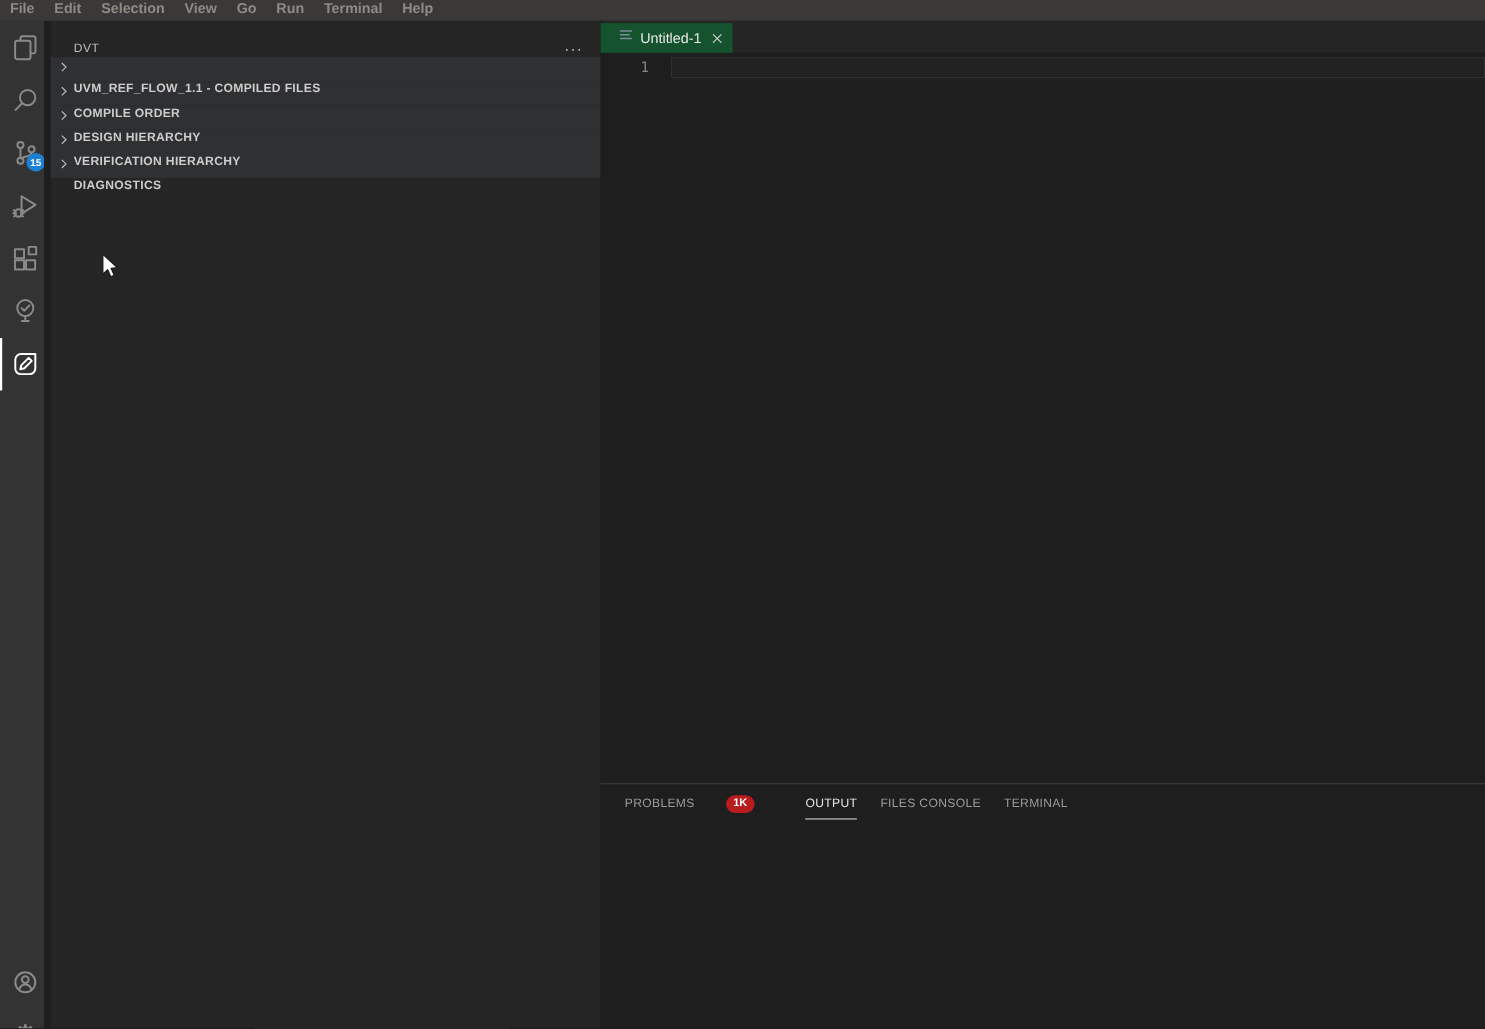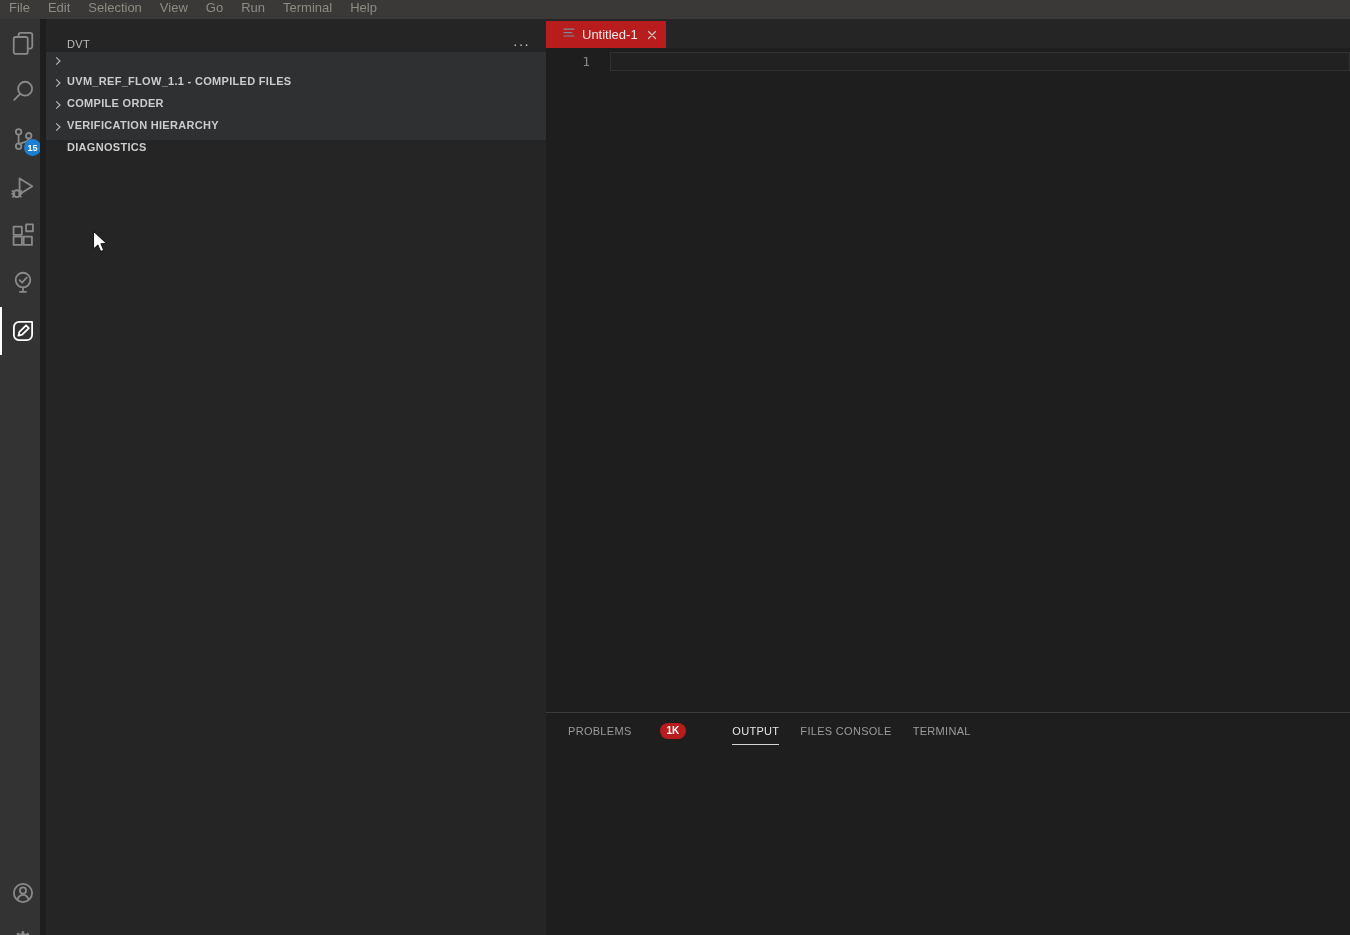--- a/index.html
+++ b/index.html
@@ -8,21 +8,21 @@
     position:relative; width:1350px; height:935px; overflow:hidden;
     background:#1e1e1e; font-family:"Liberation Sans", sans-serif;
     -webkit-font-smoothing:antialiased; user-select:none;
   }
   
   .menubar {
     position:absolute; left:0; top:0; width:1350px; height:19px;
     background:#3a3937; display:flex; align-items:flex-start; overflow:hidden;
   }
   .menubar .mi {
-    color:#8f8b84; font-size:13px; line-height:15px; padding:0 9px; cursor:default;
+    color:#8f8b84; font-size:13px; line-height:15px; padding:0 9px; cursor:default;font-weight:bold;
   }
   
   .activitybar {
     position:absolute; left:0; top:19px; width:40px; height:916px;
     background:#333333; overflow:hidden;
   }
   .ab-item {
     position:absolute; left:0; width:46px; height:48px;
     display:flex; align-items:center; justify-content:center;
   }
@@ -52,21 +52,21 @@
   }
   .pane .chev { margin-right:1px; flex:0 0 auto; }
   .pane .lbl { font-size:11px; font-weight:700; letter-spacing:0.3px; white-space:nowrap;margin-top:36px; }
   
   .editor-group {
     position:absolute; left:546px; top:19px; width:804px; height:693px;
     background:#1e1e1e;
   }
   .tabbar { height:29px; background:#252526; display:flex; }
   .tab {
-    margin-top:2px; height:27px; width:120px; background:#b91c1c;
+    margin-top:2px; height:27px; width:120px; background:#14532d;
     display:flex; align-items:center; padding:0 9px 0 16px; gap:6px;
   }
   .tab .tab-label { color:#e8e8e8; font-size:13px; white-space:nowrap; }
   .tab .tab-close { margin-left:auto; display:flex; align-items:center; cursor:pointer; }
   .editor-body { position:absolute; left:0; top:29px; right:0; bottom:0; }
   .cur-line {
     position:absolute; left:64px; right:0; top:4px; height:19px;
     background:#212121; border:1px solid #313132;
   }
   .line-num {
@@ -225,20 +225,28 @@
           </svg>
       </span>
       <span class="lbl">COMPILE ORDER</span>
     </div>
     <div class="pane">
       <span class="chev">
         <svg width="16" height="16" viewBox="0 0 16 16" fill="none" stroke="#bababa" stroke-width="1.1">
             <path d="M6.2 4.3 L10 8 l-3.8 3.7"></path>
           </svg>
       </span>
+      <span class="lbl">DESIGN HIERARCHY</span>
+    </div>
+    <div class="pane">
+      <span class="chev">
+        <svg width="16" height="16" viewBox="0 0 16 16" fill="none" stroke="#bababa" stroke-width="1.1">
+            <path d="M6.2 4.3 L10 8 l-3.8 3.7"></path>
+          </svg>
+      </span>
       <span class="lbl">VERIFICATION HIERARCHY</span>
     </div>
     <div class="pane">
       <span class="chev">
         <svg width="16" height="16" viewBox="0 0 16 16" fill="none" stroke="#bababa" stroke-width="1.1">
             <path d="M6.2 4.3 L10 8 l-3.8 3.7"></path>
           </svg>
       </span>
       <span class="lbl">DIAGNOSTICS</span>
     </div>

